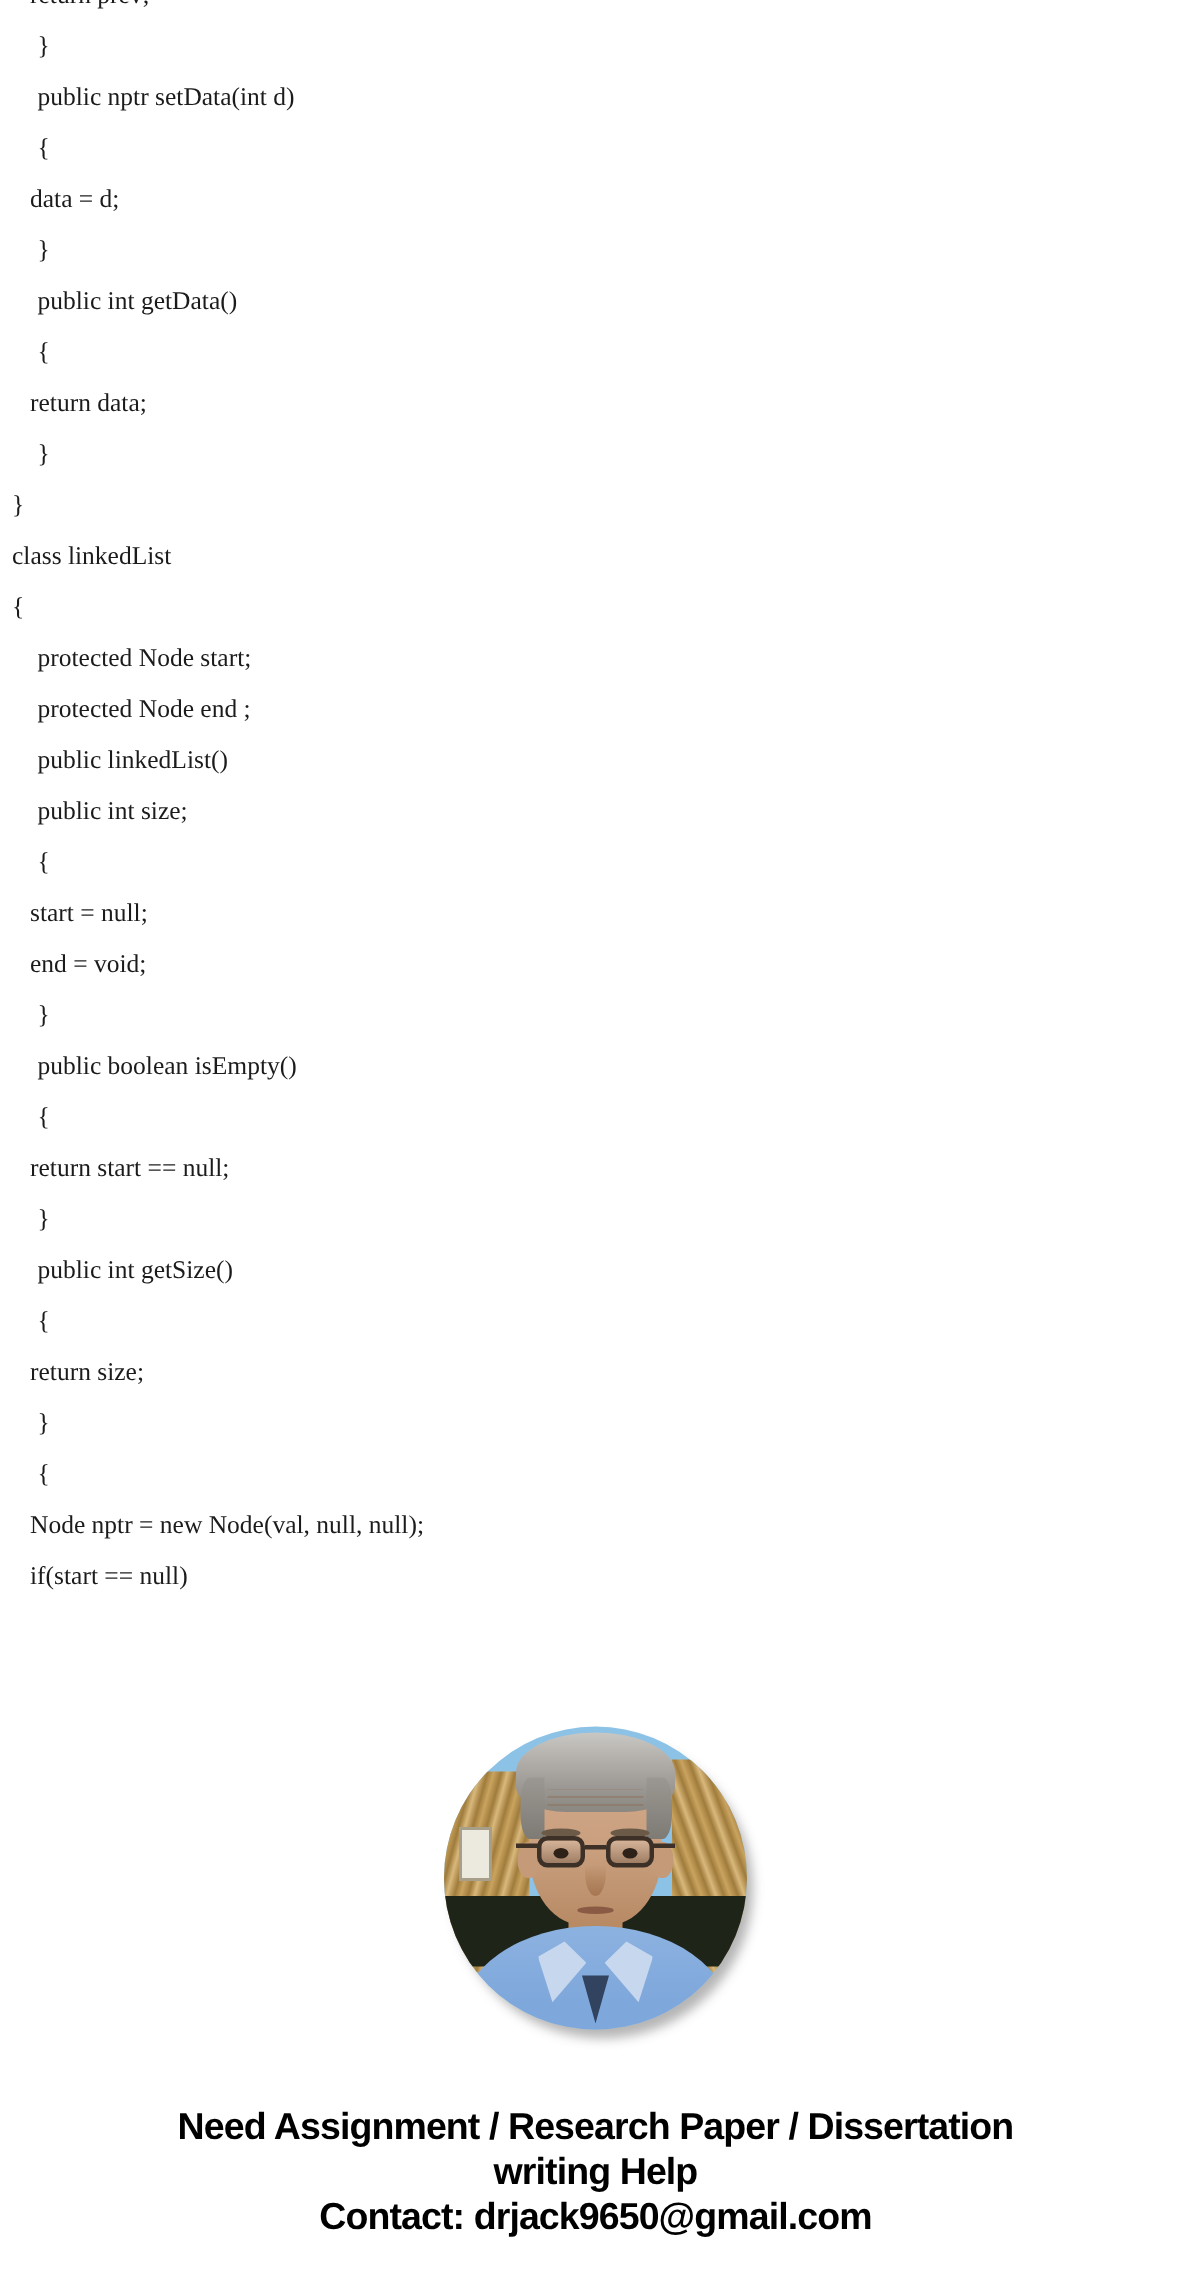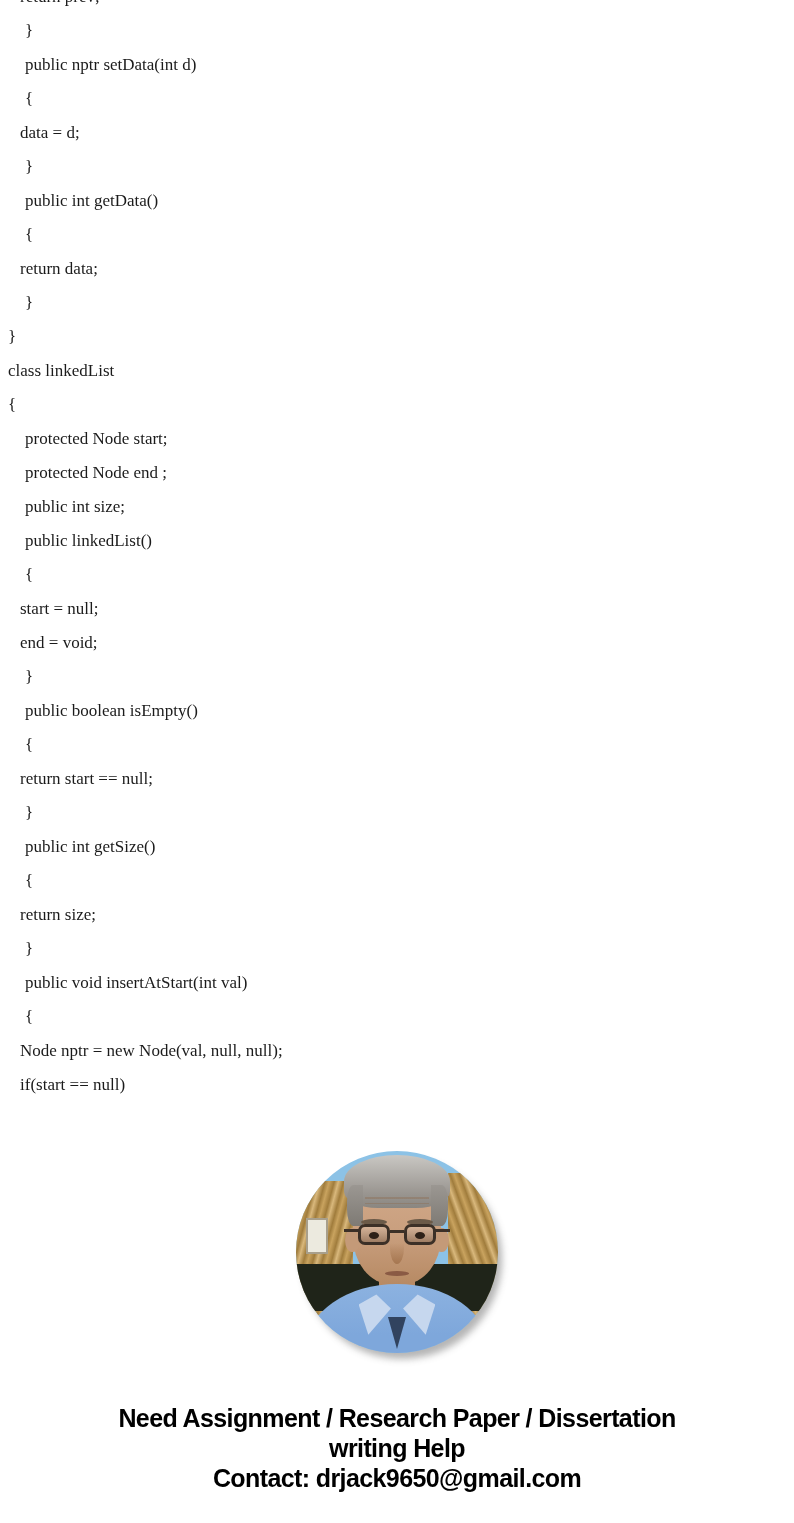--- a/index.html
+++ b/index.html
@@ -188,35 +188,34 @@
       <div class="code-line ind1">}</div>
       <div class="code-line ind1">public int getData()</div>
       <div class="code-line ind1">{</div>
       <div class="code-line ind2">return data;</div>
       <div class="code-line ind1">}</div>
       <div class="code-line ind0">}</div>
       <div class="code-line ind0">class linkedList</div>
       <div class="code-line ind0">{</div>
       <div class="code-line ind1">protected Node start;</div>
       <div class="code-line ind1">protected Node end ;</div>
+      <div class="code-line ind1">public linkedList()</div>
       <div class="code-line ind1">public int size;</div>
-      <div class="code-line ind1">public linkedList()</div>
       <div class="code-line ind1">{</div>
       <div class="code-line ind2">start = null;</div>
       <div class="code-line ind2">end = void;</div>
       <div class="code-line ind1">}</div>
       <div class="code-line ind1">public boolean isEmpty()</div>
       <div class="code-line ind1">{</div>
       <div class="code-line ind2">return start == null;</div>
       <div class="code-line ind1">}</div>
       <div class="code-line ind1">public int getSize()</div>
       <div class="code-line ind1">{</div>
       <div class="code-line ind2">return size;</div>
       <div class="code-line ind1">}</div>
-      <div class="code-line ind1">public void insertAtStart(int val)</div>
       <div class="code-line ind1">{</div>
       <div class="code-line ind2">Node nptr = new Node(val, null, null);</div>
       <div class="code-line ind2">if(start == null)</div>
     </div>
 </div>
 
 <div class="avatar">
   <div class="av-curtain-left"></div>
   <div class="av-curtain-right"></div>
   <div class="av-frame"></div>

